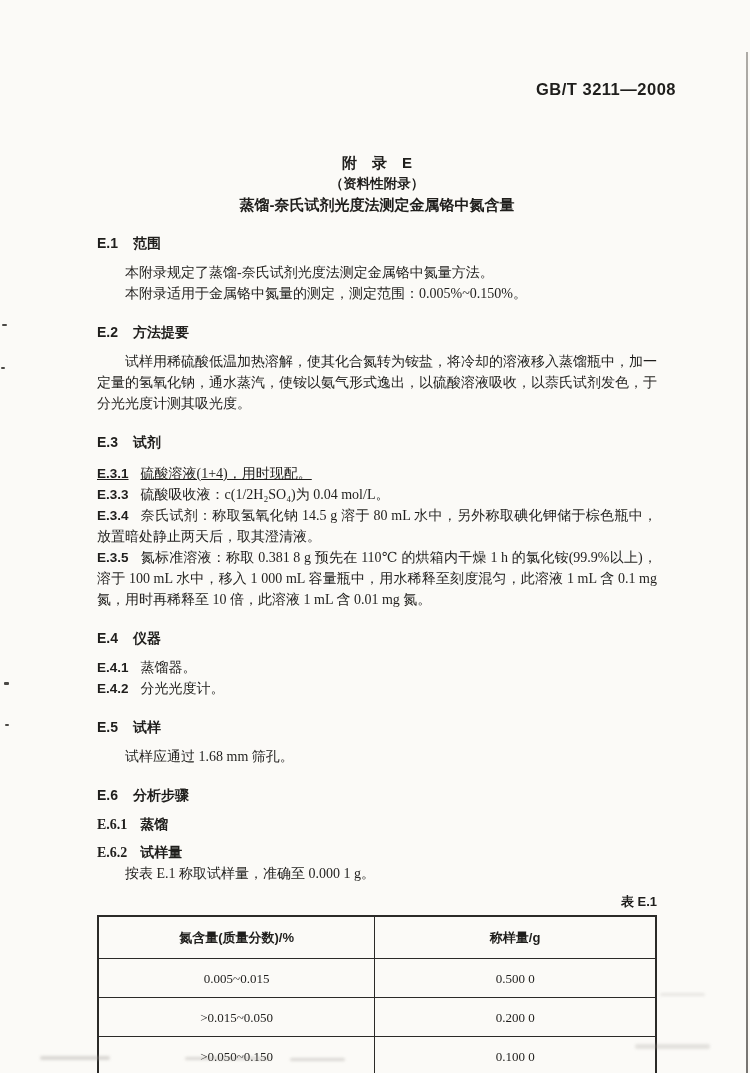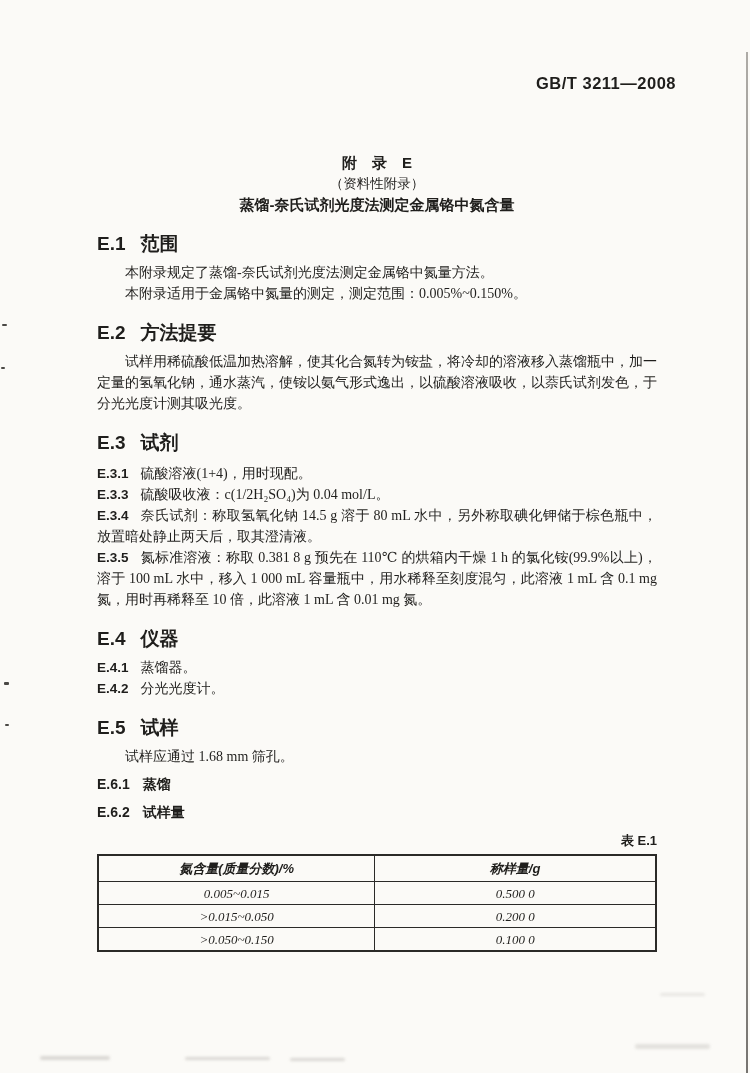--- a/index.html
+++ b/index.html
@@ -6,77 +6,76 @@
   body {
     width:750px; height:1073px;
     font-family:"Liberation Serif","DejaVu Serif",serif;
     background:#ffffff;
   }
   .page {
     position:relative; width:750px; height:1073px;
     background:#fbfaf7; overflow:hidden; color:#1f1e1c;
   }
   .doc-number {
-    position:absolute; top:74px; right:74px;
+    position:absolute; top:80px; right:74px;
     font-family:"Liberation Sans","DejaVu Sans",sans-serif;
     font-weight:bold; font-size:16.5px; letter-spacing:0.5px;
   }
   .content {
     position:absolute; left:97px; top:8px; width:560px;
     font-size:14px; line-height:21px;
   }
   .app-head {
     margin-top:144px; text-align:center;
     font-family:"Liberation Sans","DejaVu Sans",sans-serif;
     font-weight:bold; font-size:15px;
   }
   .app-sub {
     text-align:center;
     font-family:"Liberation Sans","DejaVu Sans",sans-serif;
-    font-weight:normal; font-size:13.5px;
+    font-weight:bold; font-size:13.5px;
   }
   .app-title {
     text-align:center;
     font-family:"Liberation Sans","DejaVu Sans",sans-serif;
     font-weight:bold; font-size:15px;
   }
   h2.sec {
     margin:18px 0 8px 0;
     font-family:"Liberation Sans","DejaVu Sans",sans-serif;
-    font-weight:bold; font-size:19px; line-height:21px;
+    font-weight:bold; font-size:14px; line-height:21px;
   }
   h2.sec .lbl { margin-right:15px; }
   h3.subsec {
     margin:7px 0 0 0;
-    font-family:Liberation Sans, sans-serif;
+    font-family:Liberation Serif, serif;
     font-weight:bold; font-size:14px; line-height:21px;
   }
   h3.subsec .lbl { margin-right:13px; }
   p { margin:0; text-align:justify; }
   p.ind { text-indent:2em; }
   p.clause { text-indent:0; }
   .clause .lbl {
     font-family:"Liberation Sans","DejaVu Sans",sans-serif;
     font-weight:bold; font-size:13.5px; margin-right:12px;
   }
   .gap6 { margin-top:6px; }
-  .gap2 { margin-top:10px; }
+  .gap2 { margin-top:10px;text-decoration:underline; }
   .tbl-caption {
     margin-top:9px; text-align:right;
     font-family:"Liberation Sans","DejaVu Sans",sans-serif;
     font-weight:bold; font-size:13px; line-height:18px;
   }
   table.tbl {
     border-collapse:collapse; width:560px; margin-top:4px;
     border:2.2px solid #2b2a28; table-layout:fixed;
   }
   table.tbl th, table.tbl td {
-    border:1.4px solid #2b2a28; text-align:center; padding:0;
+    border:1.4px solid #2b2a28; text-align:center; padding:8px;
     font-size:13px;
-    font-style:italic;
   }
   table.tbl th {
     height:25px;
     font-family:"Liberation Sans","DejaVu Sans",sans-serif;
     font-weight:bold;
   }
   table.tbl td {
     height:22px;
     font-family:"Liberation Serif","DejaVu Serif",serif;
     font-weight:normal;
@@ -149,26 +148,30 @@
     </p>
     <p class="clause">
       <span class="lbl">E.4.2</span><span>分光光度计。</span>
     </p>
 
     <h2 class="sec">
       <span class="lbl">E.5</span><span>试样</span>
     </h2>
     <p class="ind">试样应通过 1.68 mm 筛孔。</p>
 
+    <h2 class="sec">
+      <span class="lbl">E.6</span><span>分析步骤</span>
+    </h2>
     <h3 class="subsec">
       <span class="lbl">E.6.1</span><span>蒸馏</span>
     </h3>
     <h3 class="subsec">
       <span class="lbl">E.6.2</span><span>试样量</span>
     </h3>
+    <p class="ind">按表 E.1 称取试样量，准确至 0.000 1 g。</p>
 
     <div class="tbl-caption">表 E.1</div>
     <table class="tbl">
       <colgroup>
           <col class="c1">
           <col class="c2">
         </colgroup>
       <thead>
         <tr>
           <th>氮含量(质量分数)/%</th>

